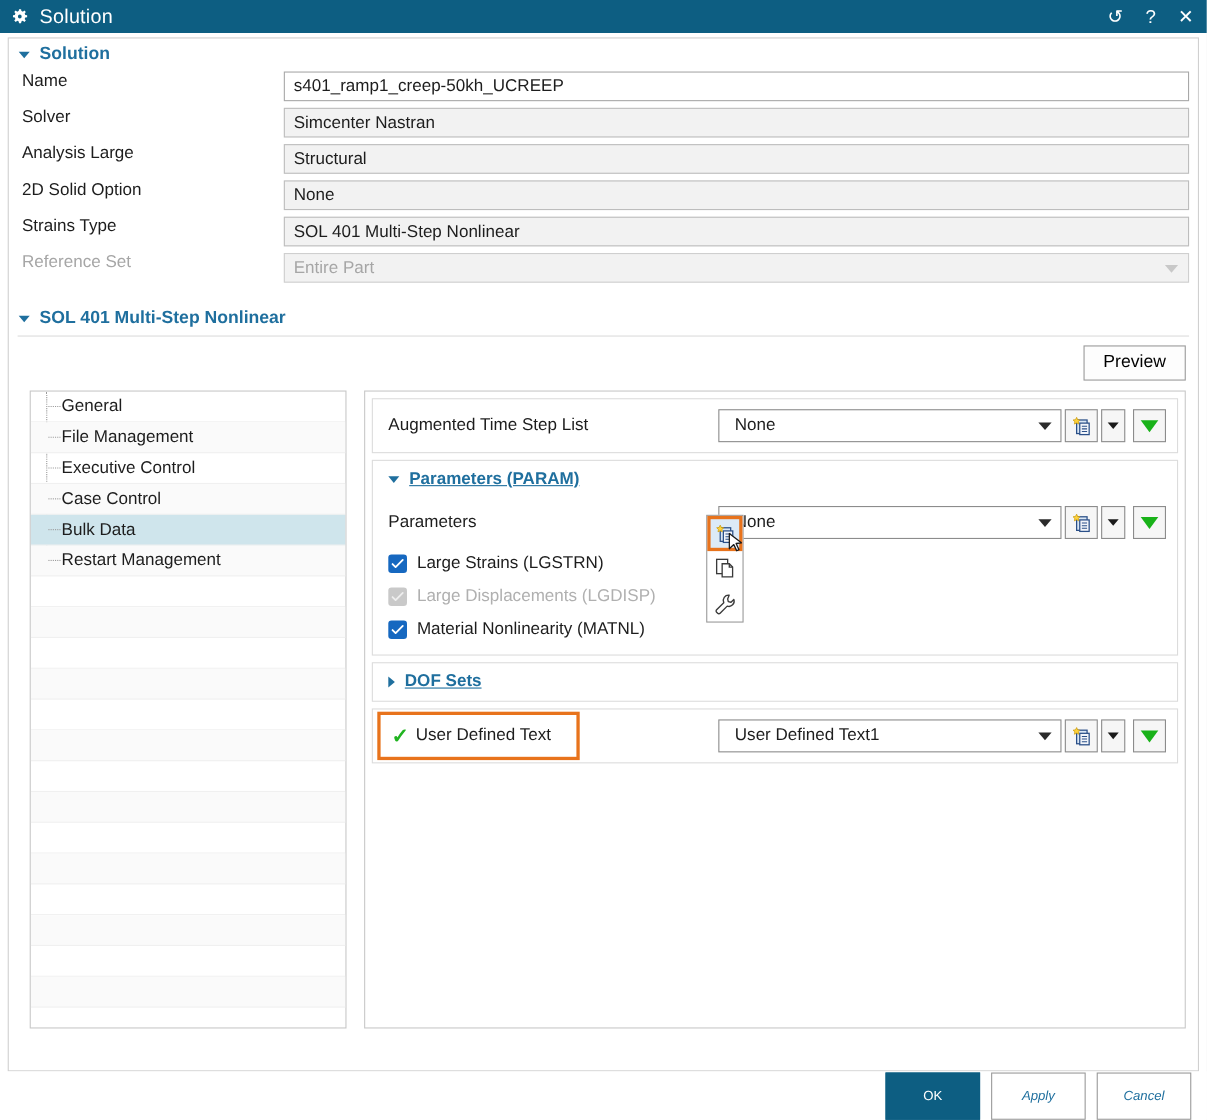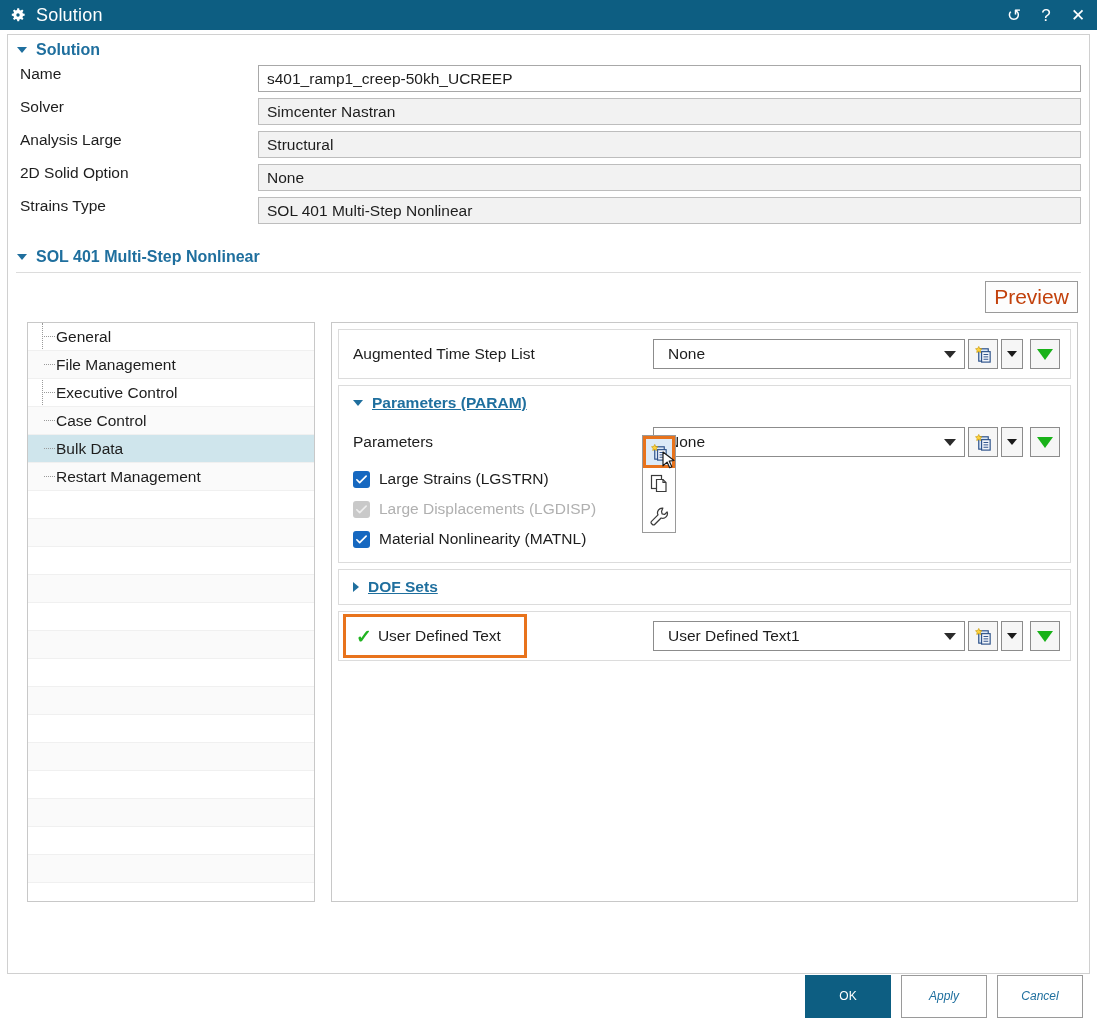--- a/index.html
+++ b/index.html
@@ -143,22 +143,22 @@
 
   .preview-wrap {
     display: flex;
     justify-content: flex-end;
     padding: 8px 11px 0 0;
   }
   .btn-preview {
     width: 93px; height: 32px;
     border: 1px solid #9a9a9a;
     background: #fdfdfd;
-    color: #c2410c;
-    font-size: 21px;
+    color: #000000;
+    font-size: 16px;
     display: flex;
     align-items: center;
     justify-content: center;
     box-sizing: border-box;
   }
 
   .split {
     display: flex;
     padding: 9px 11px 0 19px;
     gap: 16px;
@@ -455,20 +455,27 @@
       <span class="prop-label">Analysis Large</span>
       <span class="prop-value readonly">Structural</span>
     </div>
     <div class="prop-row">
       <span class="prop-label">2D Solid Option</span>
       <span class="prop-value readonly">None</span>
     </div>
     <div class="prop-row">
       <span class="prop-label">Strains Type</span>
       <span class="prop-value readonly">SOL 401 Multi-Step Nonlinear</span>
+    </div>
+    <div class="prop-row">
+      <span class="prop-label disabled">Reference Set</span>
+      <span class="prop-value disabled">
+        <span>Entire Part</span>
+        <span class="dd-arrow"></span>
+      </span>
     </div>
 
     <div class="group-head" style="margin-top:12px">
       <span class="tri down"></span>
       <span>SOL 401 Multi-Step Nonlinear</span>
     </div>
     <div class="group-underline"></div>
 
     <div class="lower">
 

